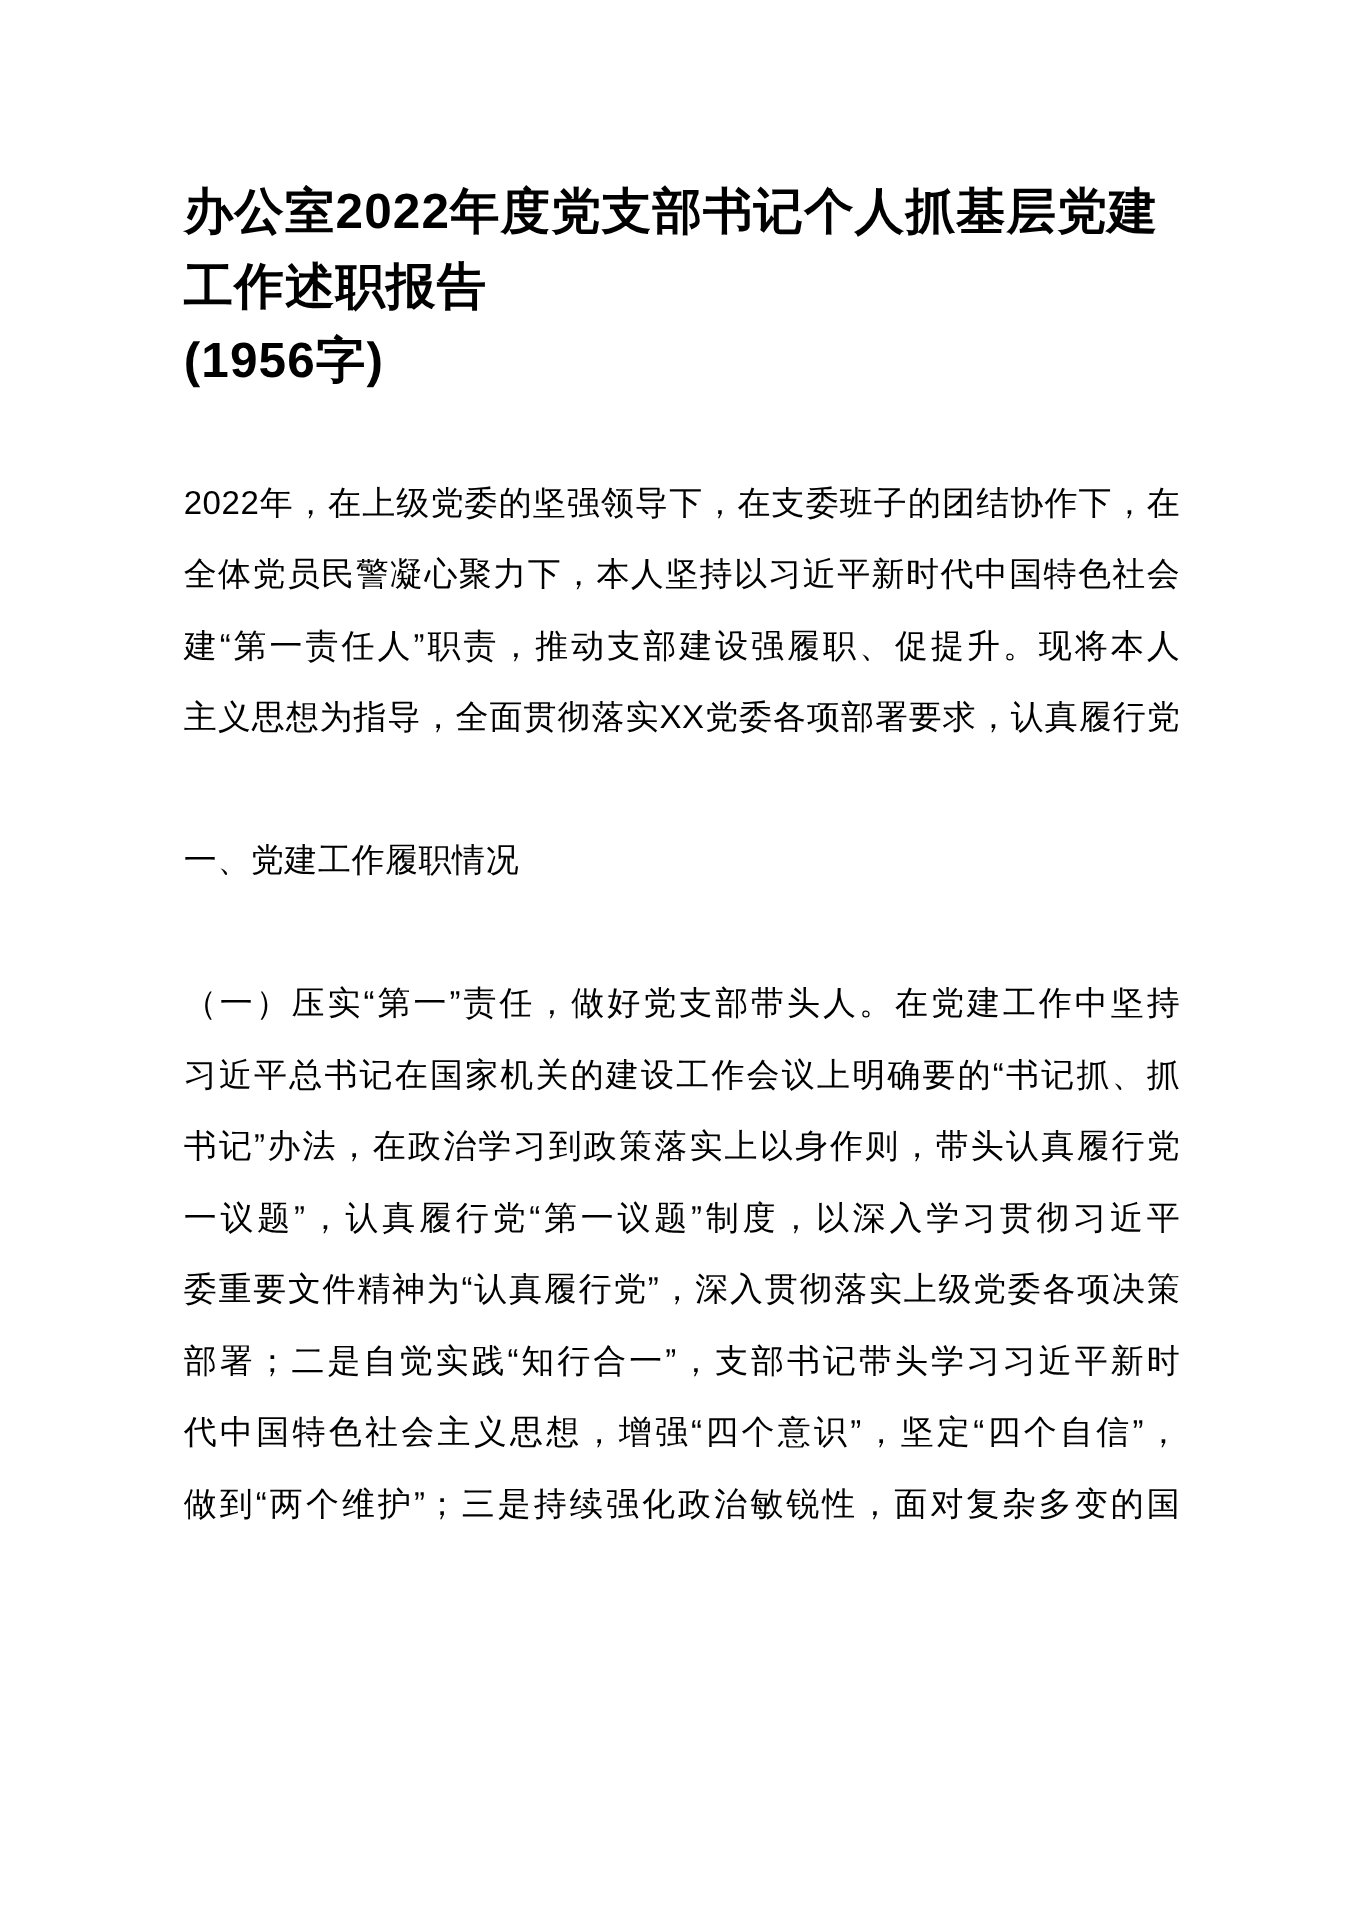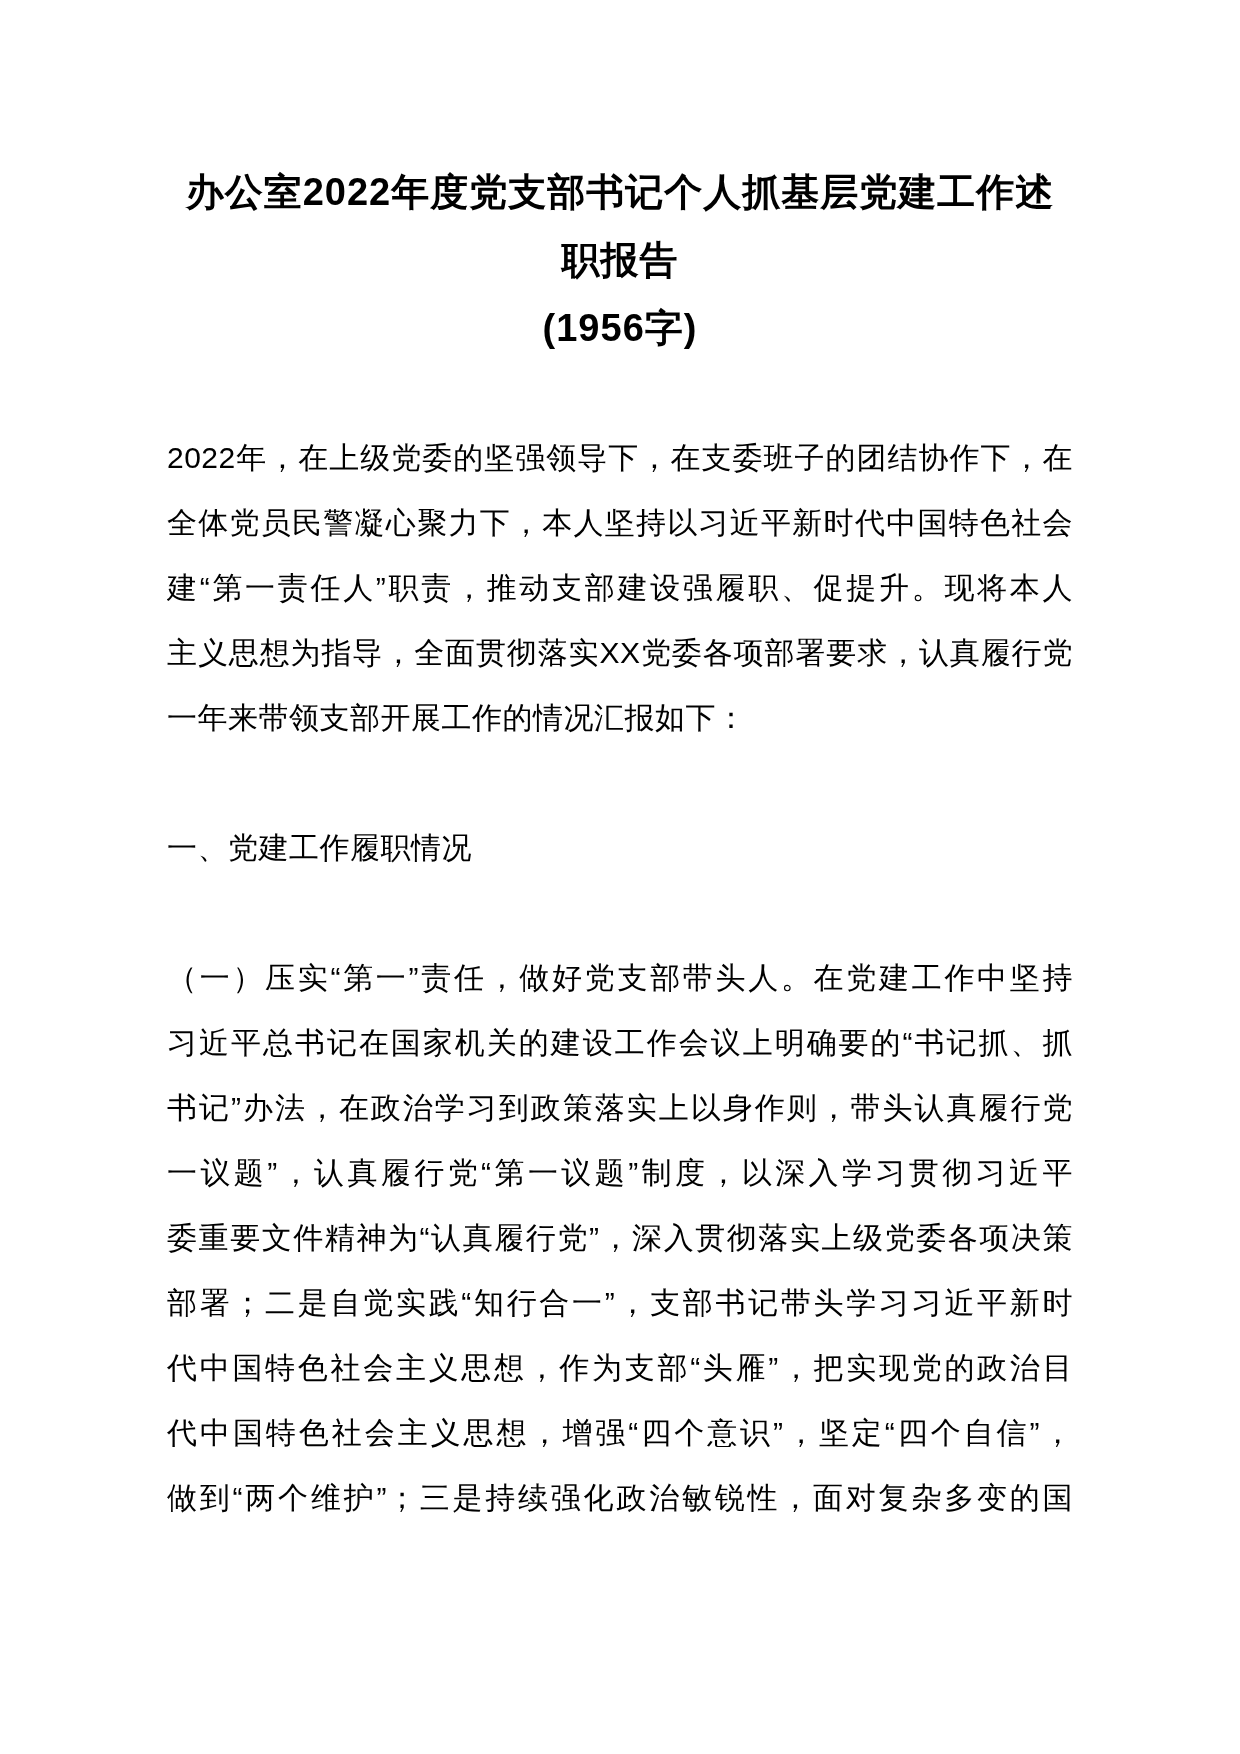--- a/index.html
+++ b/index.html
@@ -12,24 +12,23 @@
     width: 1240px;
     height: 1754px;
     background: #ffffff;
     color: #000000;
     box-sizing: border-box;
     padding: 158px 167px 0 167px;
     overflow: hidden;
     font-family: "Liberation Sans", sans-serif;
   }
   .doc-title {
-    font-size: 38px;
+    font-size: 45px;
     font-weight: 700;
     line-height: 68px;
-    text-align: center;
     letter-spacing: 1px;
   }
   .doc-body .block {
     margin-top: 65px;
   }
   .doc-body .block:first-child {
     margin-top: 63px;
   }
   .line {
     font-size: 30px;
@@ -55,30 +54,28 @@
   <div class="doc-title">
     <div class="title-line">办公室2022年度党支部书记个人抓基层党建工作述职报告</div>
     <div class="title-line">(1956字)</div>
   </div>
   <div class="doc-body">
       <div class="block paragraph">
         <div class="line fill">2022年，在上级党委的坚强领导下，在支委班子的团结协作下，在</div>
         <div class="line fill">全体党员民警凝心聚力下，本人坚持以习近平新时代中国特色社会</div>
         <div class="line fill">建“第一责任人”职责，推动支部建设强履职、促提升。现将本人</div>
         <div class="line fill">主义思想为指导，全面贯彻落实XX党委各项部署要求，认真履行党</div>
-        <div class="line">一年来带领支部开展工作的情况汇报如下：</div>
       </div>
       <div class="block heading">
         <div class="line">一、党建工作履职情况</div>
       </div>
       <div class="block paragraph">
         <div class="line fill">（一）压实“第一”责任，做好党支部带头人。在党建工作中坚持</div>
         <div class="line fill">习近平总书记在国家机关的建设工作会议上明确要的“书记抓、抓</div>
         <div class="line fill">书记”办法，在政治学习到政策落实上以身作则，带头认真履行党</div>
         <div class="line fill">一议题”，认真履行党“第一议题”制度，以深入学习贯彻习近平</div>
         <div class="line fill">委重要文件精神为“认真履行党”，深入贯彻落实上级党委各项决策</div>
         <div class="line fill">部署；二是自觉实践“知行合一”，支部书记带头学习习近平新时</div>
-        <div class="line fill">代中国特色社会主义思想，作为支部“头雁”，把实现党的政治目</div>
         <div class="line fill">代中国特色社会主义思想，增强“四个意识”，坚定“四个自信”，</div>
         <div class="line fill">做到“两个维护”；三是持续强化政治敏锐性，面对复杂多变的国</div>
       </div>
     </div>
 </div>
 
 </body></html>

